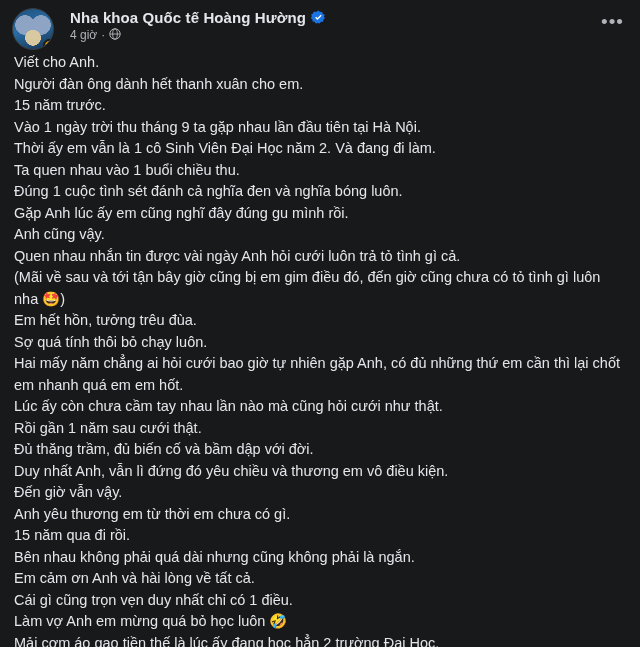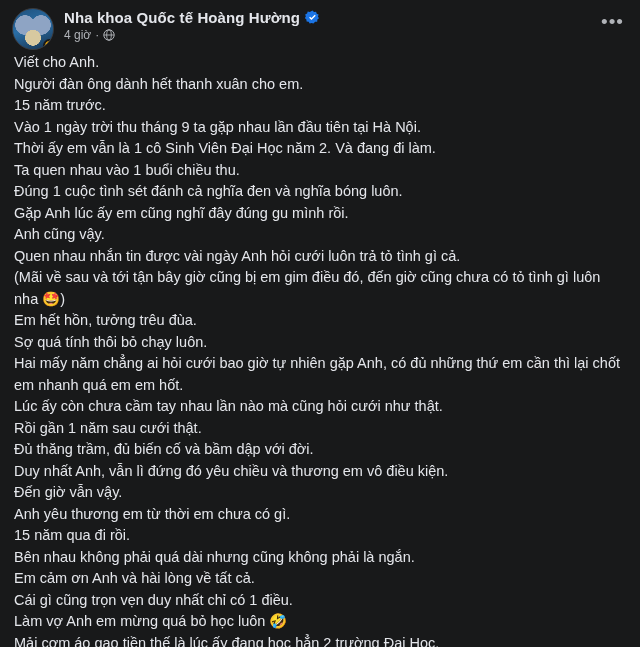--- a/index.html
+++ b/index.html
@@ -21,20 +21,21 @@
     box-sizing: border-box;
     padding: 0;
     position: relative;
   }
   .post-header {
     display: flex;
     align-items: flex-start;
     padding: 8px 10px 4px 12px;
     box-sizing: border-box;
     height: 50px;
+    gap: 6px;
   }
   .avatar {
     width: 40px;
     height: 40px;
     border-radius: 50%;
     background: #2b3a55;
     flex: 0 0 40px;
     position: relative;
     overflow: hidden;
     border: 1px solid #3a3b3c;
@@ -81,21 +82,21 @@
   }
   .verified {
     margin-left: 5px;
     width: 15px;
     height: 15px;
     flex: 0 0 15px;
     display: inline-block;
   }
   .meta-row {
     display: flex;
-    align-items: center;
+    align-items: flex-start;
     margin-top: 2px;
     font-size: 12px;
     color: #b0b3b8;
   }
   .meta-time { white-space: nowrap; }
   .meta-dot {
     margin: 0 4px;
     color: #b0b3b8;
   }
   .globe {

